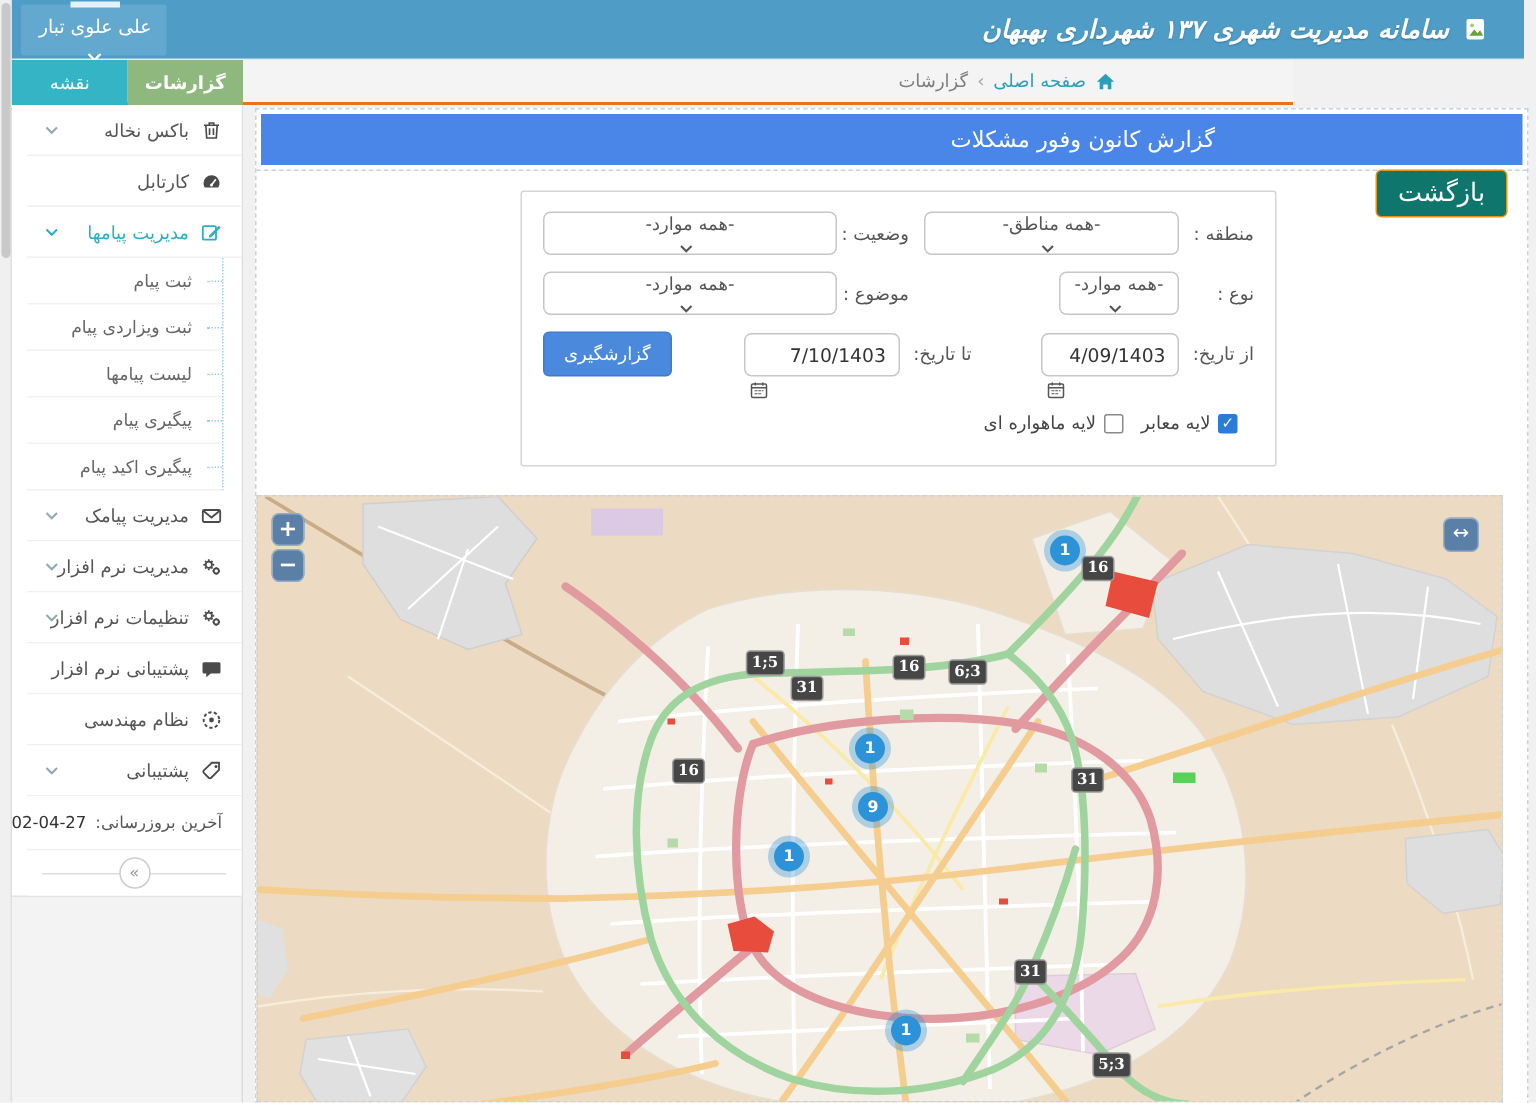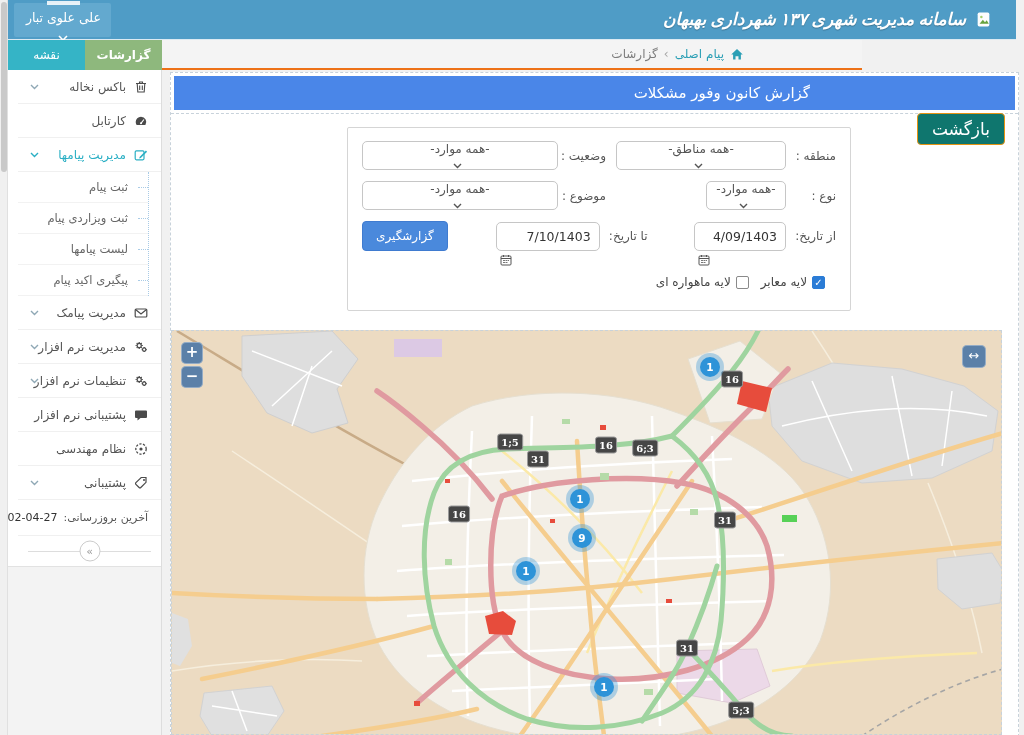--- a/index.html
+++ b/index.html
@@ -12,21 +12,21 @@
     color: #555;
   }
 
   
   .topbar {
     position: absolute; top: 0; left: 0; width: 1016px; height: 40px;
     background: #4f9cc6;
     display: flex; align-items: center; justify-content: space-between;
     border-bottom: 1px solid #dceaf2;
   }
-  .brand { display: flex; align-items: center; gap: 9px; padding-right: 24px; font-family: Liberation Serif, serif; }
+  .brand { display: flex; align-items: center; gap: 9px; padding-right: 24px; }
   .brand-icon { width: 17px; height: 17px; display: inline-flex; }
   .brand-title {
     color: #fff; font-size: 17px; font-weight: bold; font-style: italic;
     letter-spacing: .3px; text-shadow: 0 1px 1px rgba(0,0,0,.25);
   }
   .user-chip {
     display: flex; align-items: center; gap: 7px;
     background: #63a9cf; height: 34px; margin-left: 14px; margin-right: 8px;
     padding: 0 10px 0 12px; border-radius: 2px; cursor: pointer; flex-direction: column;
   }
@@ -236,21 +236,21 @@
   </div>
 </div>
 
 <div class="subbar">
   <div class="breadcrumb-zone">
     <span class="home-icon">
       <svg width="14" height="13" viewBox="0 0 14 14">
           <path d="M7 1.2L13.2 7h-2v5.3H8.6V8.9H5.4v3.4H2.8V7h-2z" fill="currentColor"></path>
         </svg>
     </span>
-    <span class="bc-link">پیام اصلی</span>
+    <span class="bc-link">صفحه اصلی</span>
     <span class="bc-sep">›</span>
     <span class="bc-current">گزارشات</span>
   </div>
   <div class="tabs">
     <div class="tab tab-reports">گزارشات</div>
     <div class="tab tab-map">نقشه</div>
   </div>
 </div>
 
 <div class="sidebar">
@@ -295,20 +295,21 @@
         <span class="mi-chev">
           <svg width="9" height="6" viewBox="0 0 9 6">
             <path d="M1 1l3.5 3.5L8 1" fill="none" stroke="currentColor" stroke-width="1.4"></path>
           </svg>
         </span>
       </div>
       <div class="submenu">
         <div class="submenu-item">ثبت پیام</div>
         <div class="submenu-item">ثبت ویزاردی پیام</div>
         <div class="submenu-item">لیست پیامها</div>
+        <div class="submenu-item">پیگیری پیام</div>
         <div class="submenu-item">پیگیری اکید پیام</div>
       </div>
       <div class="menu-item">
         <span class="mi-right">
           <span class="mi-icon">
             <svg viewBox="0 0 14 14" width="14" height="14">
               <rect x="1.2" y="3" width="11.6" height="8" rx="1" fill="none" stroke="currentColor" stroke-width="1.2"></rect>
               <path d="M1.5 3.5 L7 8 L12.5 3.5" fill="none" stroke="currentColor" stroke-width="1.2"></path>
             </svg>
           </span>

